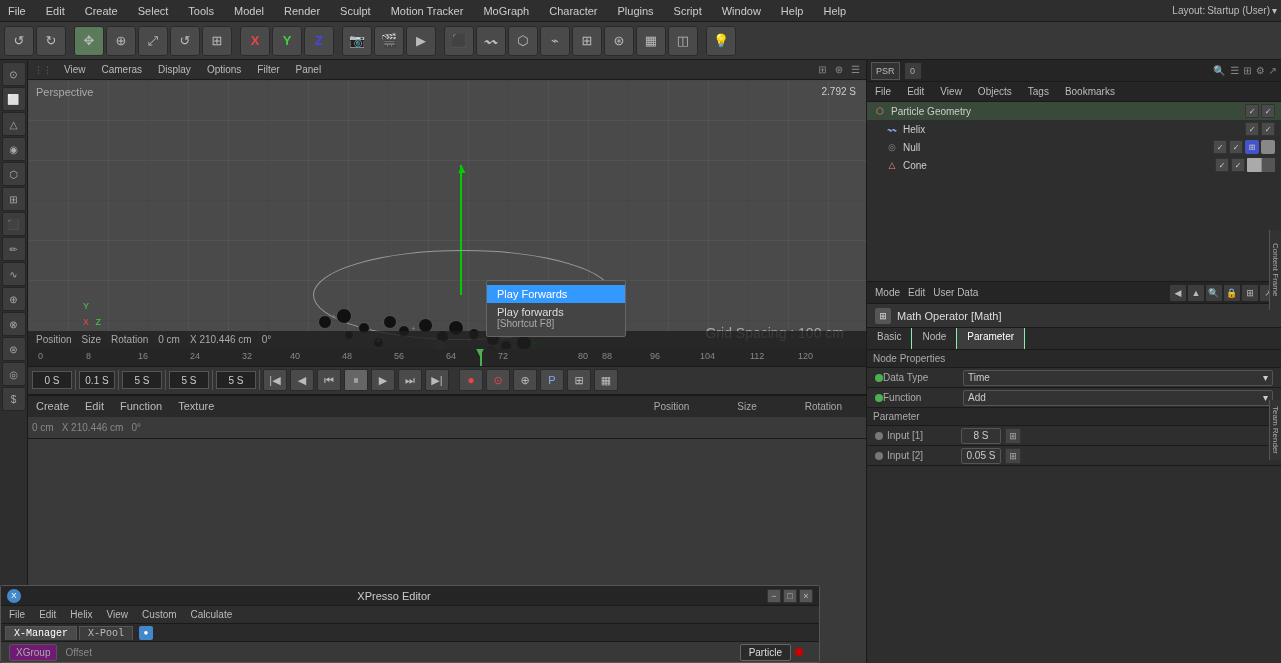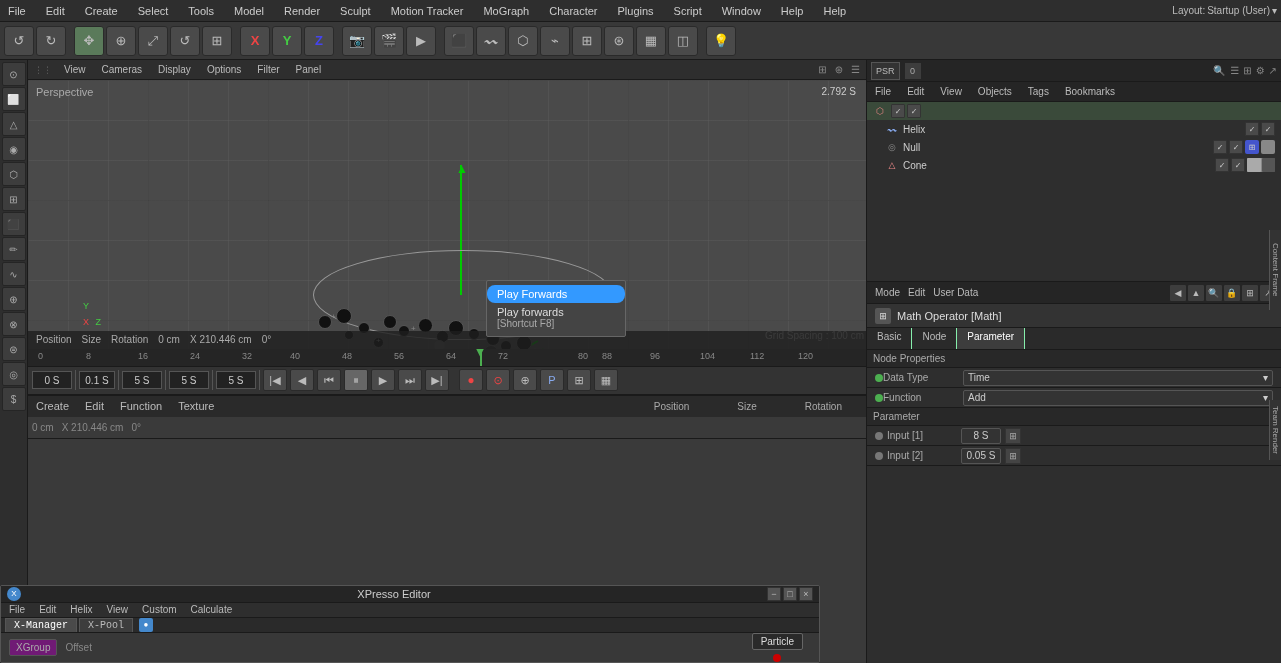--- a/index.html
+++ b/index.html
@@ -132,22 +132,22 @@
       inset: 0;
       background:
         linear-gradient(rgba(60,60,60,0.5) 1px, transparent 1px),
         linear-gradient(90deg, rgba(60,60,60,0.5) 1px, transparent 1px);
       background-size: 120px 120px;
     }
 
     
     .grid-spacing {
       position: absolute;
-      bottom: 8px; right: 2px;
-      font-size: 10px;
+      bottom: 8px; right: 22px;
+      font-size: 14px;
       color: #aaa;
     }
     .timeline-ruler {
       height: 18px;
       background: #252525;
       display: flex;
       align-items: center;
       padding: 0 4px;
       border-bottom: 1px solid #1a1a1a;
       position: relative;
@@ -196,21 +196,20 @@
       border-radius: 2px;
       padding: 4px 0;
       z-index: 100;
       min-width: 140px;
     }
     .tooltip-item {
       padding: 3px 10px;
       font-size: 11px;
       color: #ddd;
       cursor: pointer;
-      border-radius: 8px;
     }
     .tooltip-item.highlighted { background: #3399ff; color: #fff; }
     .tooltip-item .shortcut {
       font-size: 10px;
       color: #aaa;
       display: block;
     }
 
     
     .bottom-bar {
@@ -821,20 +820,21 @@
         <span class="panel-header-item">View</span>
         <span class="panel-header-item">Objects</span>
         <span class="panel-header-item">Tags</span>
         <span class="panel-header-item">Bookmarks</span>
       </div>
 
       <div class="obj-list">
 
         <div class="obj-row" style="background:#3a4a3a;">
           <div class="obj-icon" style="color:#e88;">⬡</div>
+          <span class="obj-name">Particle Geometry</span>
           <div class="obj-controls">
             <div class="obj-ctrl-btn">✓</div>
             <div class="obj-ctrl-btn">✓</div>
           </div>
         </div>
 
         <div class="obj-row" style="padding-left:18px;">
           <div class="obj-icon" style="color:#8ae;">〰</div>
           <span class="obj-name">Helix</span>
           <div class="obj-controls">
@@ -984,18 +984,18 @@
   <div class="xpresso-tabbar">
     <div class="xpresso-tab active">X-Manager</div>
     <div class="xpresso-tab">X-Pool</div>
     <div style="width:14px;height:14px;background:#4488cc;border-radius:2px;margin-left:4px;display:flex;align-items:center;justify-content:center;font-size:8px;color:#fff;">●</div>
   </div>
 
   <div class="xpresso-content">
     <span class="xgroup-label">XGroup</span>
     <span style="font-size:10px;color:#888;">Offset</span>
     <div style="flex:1;"></div>
-    <div style="display:flex;align-items:center;gap:4px;margin-right:8px;flex-direction:column;">
+    <div style="display:flex;align-items:center;gap:4px;margin-right:8px;">
       <span class="particle-node">Particle</span>
       <div style="width:8px;height:8px;background:#cc0000;border-radius:50%;"></div>
     </div>
   </div>
 </div>
 
 </body></html>

